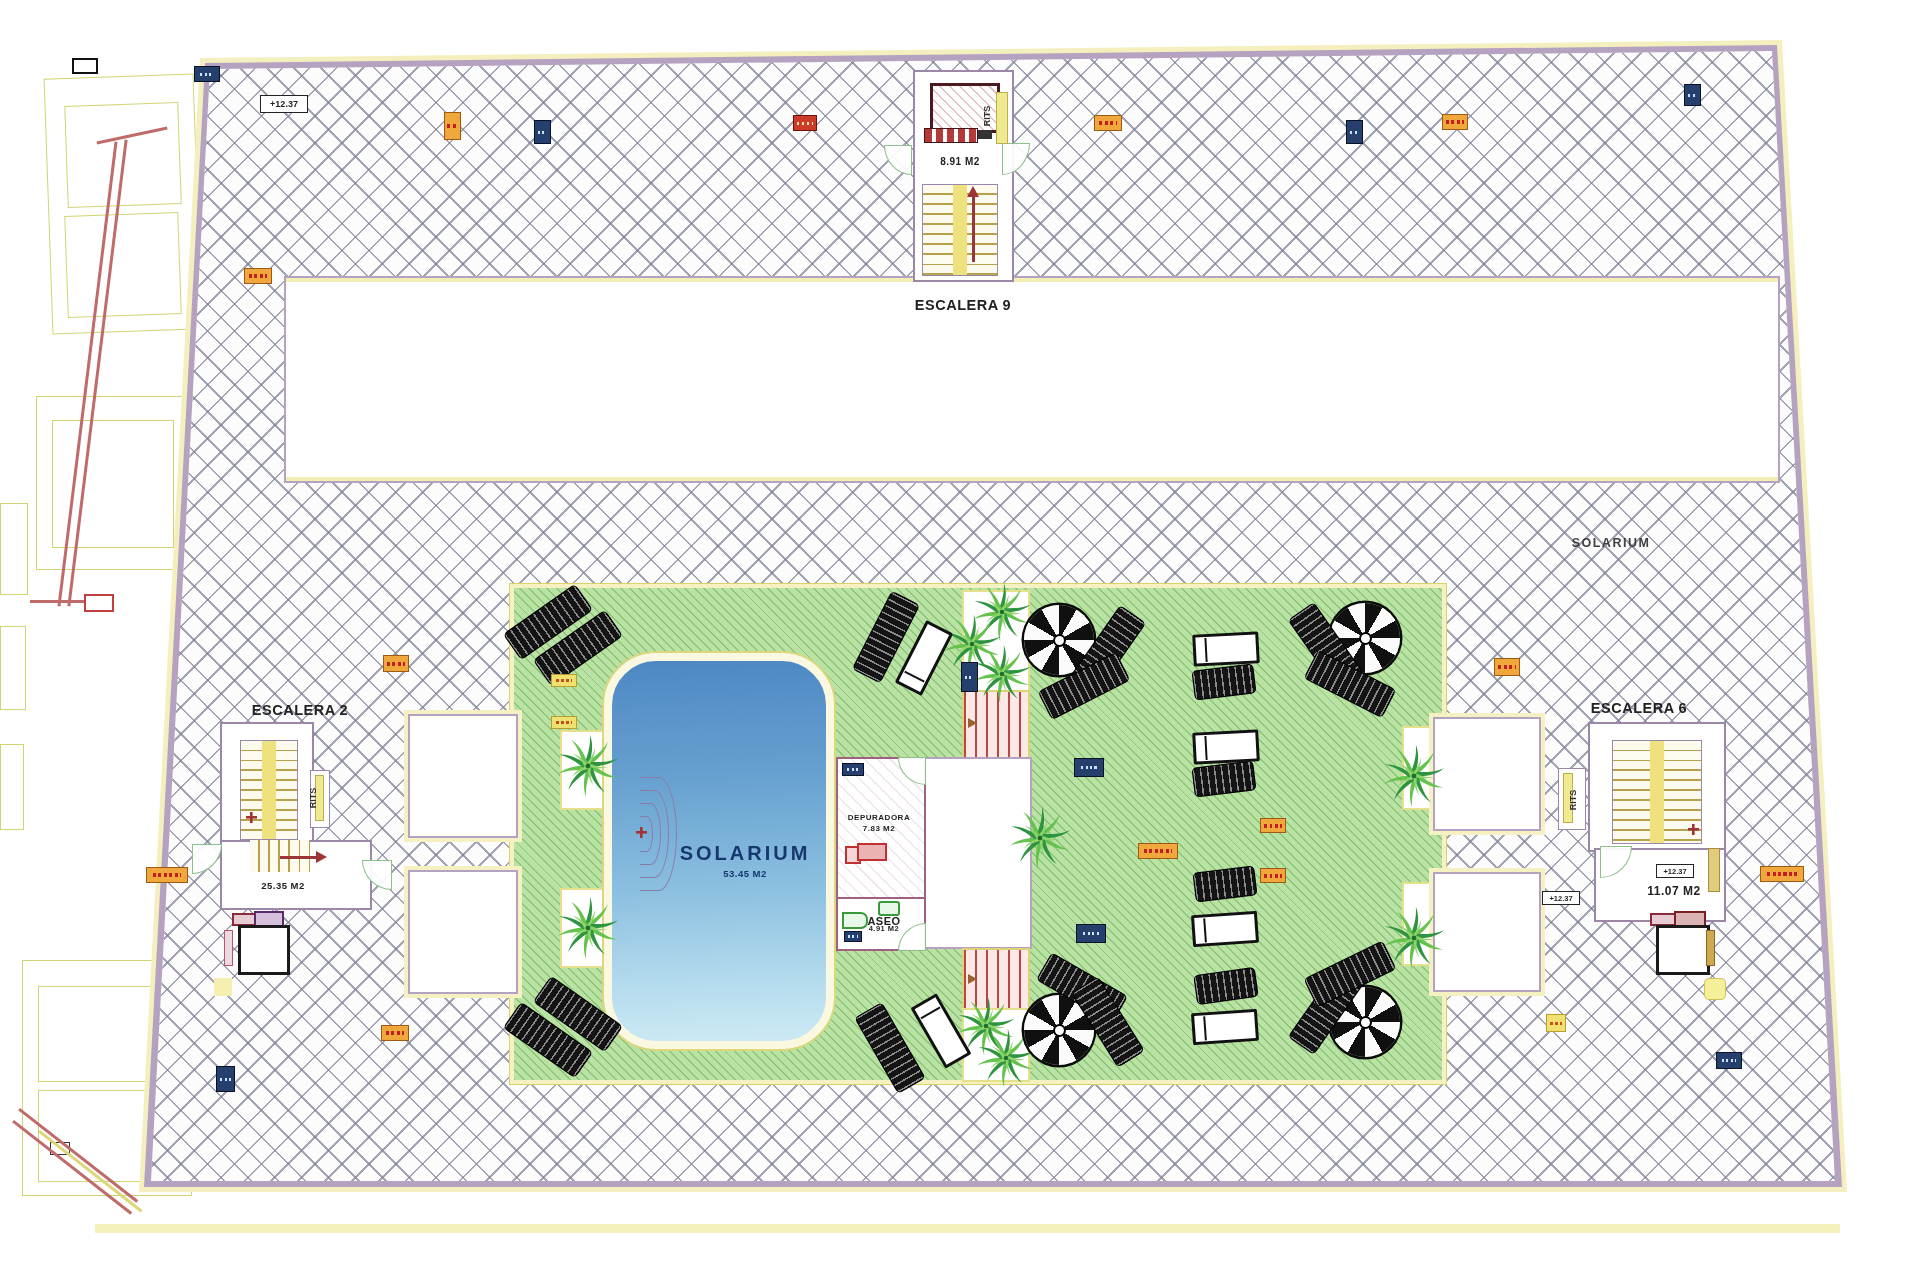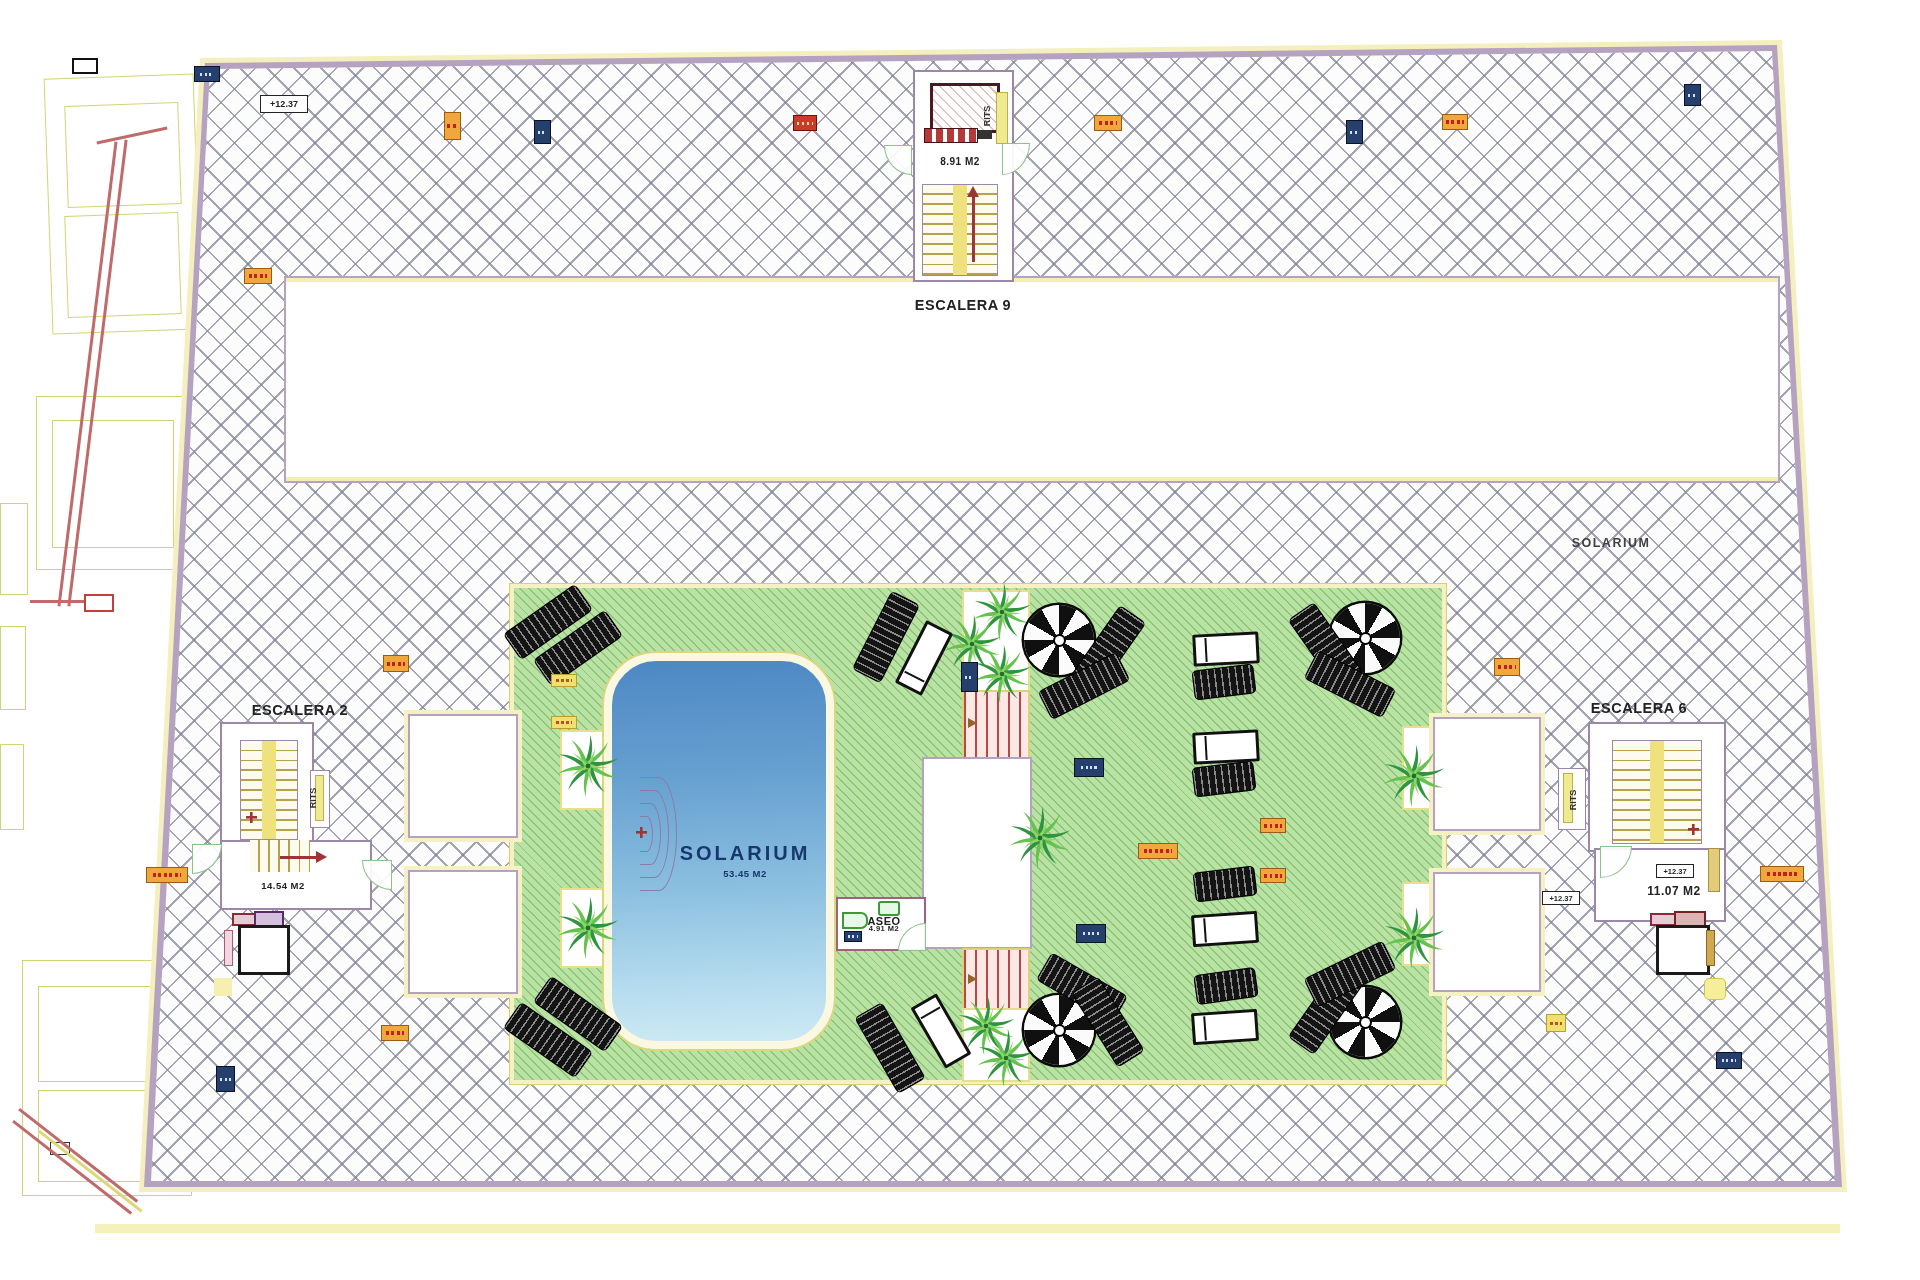--- a/index.html
+++ b/index.html
@@ -145,20 +145,28 @@
   <div class="a wpatch" style="left:560px;top:888px;width:46px;height:76px"></div>
   <div class="a wpatch" style="left:1402px;top:726px;width:44px;height:80px"></div>
   <div class="a wpatch" style="left:1402px;top:882px;width:44px;height:80px"></div>
 
   <div class="a wpatch" style="left:962px;top:590px;width:64px;height:100px"></div>
   <div class="a pstair" style="left:962px;top:690px;width:64px;height:66px">
     <div class="ptri a" style="left:4px;top:26px"></div>
   </div>
   <div class="a wroom" style="left:922px;top:757px;width:106px;height:188px;box-shadow:none"></div>
 
+  <div class="a" style="left:836px;top:757px;width:86px;height:140px;background:repeating-linear-gradient(45deg, rgba(190,150,180,.22) 0 1.5px, transparent 1.5px 9px),#fff;border:2px solid #a06080">
+    <div class="a mkb" style="left:4px;top:4px;width:20px;height:11px"></div>
+    <div class="a lbl" style="left:0;top:54px;width:82px;font-size:8px">DEPURADORA</div>
+    <div class="a lbl" style="left:0;top:65px;width:82px;font-size:8px">7.83 M2</div>
+    <div class="a" style="left:7px;top:87px;width:12px;height:14px;border:2px solid #c03030;background:#f6d6d6"></div>
+    <div class="a" style="left:19px;top:84px;width:26px;height:14px;border:2px solid #c03030;background:#eab4b4"></div>
+    <div class="a arc" style="right:-2px;top:-2px;width:26px;height:26px;border-radius:0 0 0 100%"></div>
+  </div>
 
   <div class="a" style="left:836px;top:897px;width:86px;height:50px;background:#fff;border:2px solid #a06080">
     <div class="a" style="left:40px;top:2px;width:18px;height:11px;border:2px solid #3a9a3a;background:#e8f8e8;border-radius:3px"></div>
     <div class="a" style="left:4px;top:13px;width:22px;height:13px;border:2px solid #3a9a3a;background:#e8f8e8;border-radius:0 7px 7px 0"></div>
     <div class="a lbl" style="left:24px;top:16px;width:44px;font-size:11px">ASEO</div>
     <div class="a lbl" style="left:22px;top:25px;width:48px;font-size:7.5px">4.91 M2</div>
     <div class="a mkb" style="left:6px;top:32px;width:16px;height:9px"></div>
     <div class="a arc" style="right:-2px;bottom:-2px;width:26px;height:26px;border-radius:100% 0 0 0"></div>
   </div>
 
@@ -268,21 +276,21 @@
     <div class="a sty" style="left:240px;top:740px;width:56px;height:98px"></div>
     <div class="a cx" style="left:246px;top:812px"></div>
     <div class="a recess" style="left:310px;top:770px;width:18px;height:56px">
       <div class="ystrip a" style="left:4px;top:4px;width:7px;height:44px"></div>
     </div>
     <div class="a vtext" style="left:306px;top:778px;width:14px;height:40px">RITS</div>
     <div class="a shaft" style="left:220px;top:840px;width:148px;height:66px"></div>
     <div class="a sty" style="left:250px;top:840px;width:60px;height:32px;background:repeating-linear-gradient(90deg,#fdfbee 0 8.5px,#b7a14c 8.5px 10px);border:none"></div>
     <div class="a stem" style="left:280px;top:856px;width:38px;height:2.5px"></div>
     <div class="a tri-right" style="left:316px;top:851px"></div>
-    <div class="a lbl" style="left:238px;top:880px;width:90px;font-size:9.5px">14.54 M2</div>
+    <div class="a lbl" style="left:238px;top:880px;width:90px;font-size:9.5px">25.35 M2</div>
     <div class="a arc" style="left:192px;top:844px;width:28px;height:28px;border-radius:0 0 100% 0"></div>
     <div class="a arc" style="left:362px;top:860px;width:28px;height:28px;border-radius:0 0 0 100%"></div>
     <div class="a" style="left:232px;top:913px;width:20px;height:9px;border:2px solid #8b2a3a;background:#e8ccd4"></div>
     <div class="a" style="left:254px;top:911px;width:26px;height:12px;border:2px solid #5a2a6a;background:#d4c0dc"></div>
     <div class="a" style="left:238px;top:925px;width:46px;height:44px;border:3px solid #1a1a1a;background:#fff"></div>
     <div class="a" style="left:224px;top:930px;width:7px;height:34px;border:1.5px solid #b05878;background:#f0d8e0"></div>
     <div class="a" style="left:214px;top:978px;width:18px;height:18px;background:#f5f0b0"></div>
   </div>
 
   <div>

